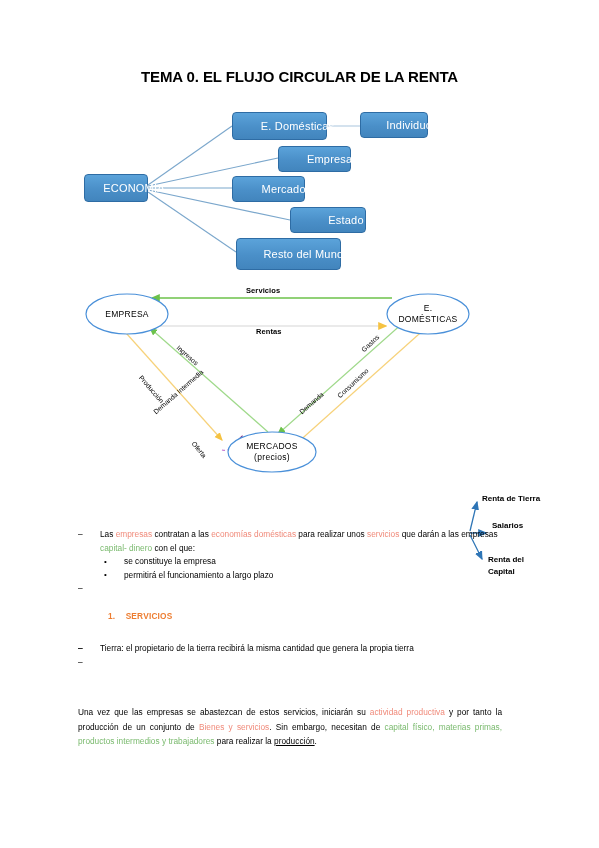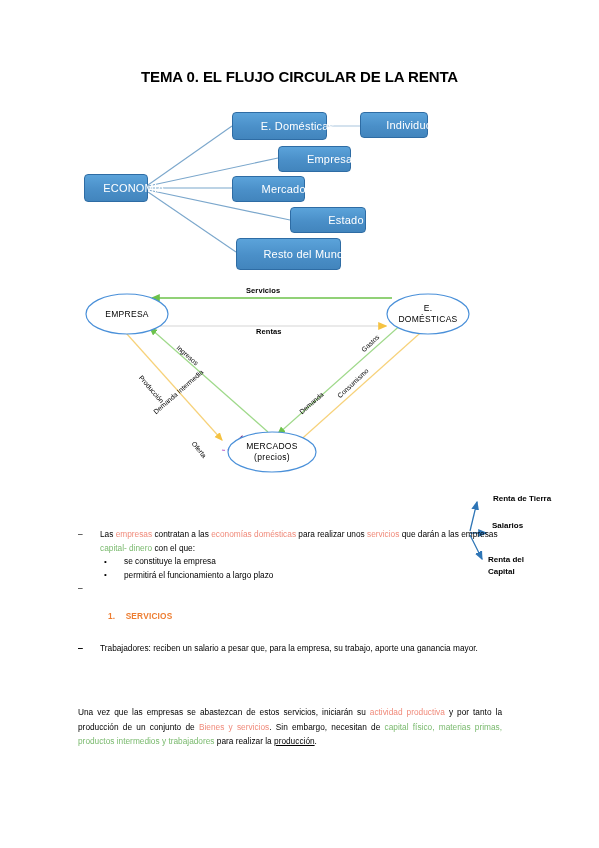--- a/index.html
+++ b/index.html
@@ -280,21 +280,21 @@
     <defs>
       <marker id="ab" markerWidth="7" markerHeight="7" refX="6" refY="3" orient="auto">
         <path d="M0,0 L7,3 L0,6 z" fill="#2e75b6"></path>
       </marker>
     </defs>
     <line x1="18" y1="36" x2="25" y2="7" stroke="#2e75b6" stroke-width="1.3" marker-end="url(#ab)"></line>
     <line x1="18" y1="38" x2="34" y2="38" stroke="#2e75b6" stroke-width="1.3" marker-end="url(#ab)"></line>
     <line x1="18" y1="40" x2="30" y2="64" stroke="#2e75b6" stroke-width="1.3" marker-end="url(#ab)"></line>
   </svg>
 
-  <div class="side-ann" style="left:482px; top:494px;margin-left:11px;">Renta de Tierra</div>
+  <div class="side-ann" style="left:482px; top:494px;">Renta de Tierra</div>
   <div class="side-ann" style="left:492px; top:521px;">Salarios</div>
   <div class="side-ann two-line" style="left:488px; top:554px;">Renta del Capital</div>
 
   <div class="body-text">
     <div class="li">
       <span class="dash">–</span>
       <span><span>Las </span><span class="red">empresas</span><span> contratan a las </span><span class="red">economías domésticas</span><span> para realizar unos </span><span class="red">servicios</span><span> que darán a las empresas </span><span class="green">capital- dinero</span><span> con el que:</span></span>
     </div>
     <div class="sub-li">
       <span class="bul">•</span>
@@ -313,24 +313,24 @@
     <span class="orange-h">1.</span>
     <span class="orange-h" style="margin-left:8px;">SERVICIOS</span>
   </div>
 
   <div class="block2">
     <div class="li">
       <span class="dash">–</span>
     </div>
     <div class="li">
       <span class="dash">–</span>
+      <span>Tierra: el propietario de la tierra recibirá la misma cantidad que genera la propia tierra</span>
     </div>
     <div class="li para">
       <span class="dash">–</span>
-      <span>Trabajadores: reciben un salario a pesar que, para la empresa, su trabajo, aporte una ganancia mayor.</span>
     </div>
   </div>
 
   <div class="block3">
     <span>Una vez que las empresas se abastezcan de estos servicios, iniciarán su </span><span class="red">actividad productiva</span><span> y por tanto la producción de un conjunto de </span><span class="red">Bienes y servicios</span><span>. Sin embargo, necesitan de </span><span class="green">capital físico, materias primas, productos intermedios y trabajadores</span><span> para realizar la </span><span class="u">producción</span><span>.</span>
   </div>
 
 </div>
 
 </body></html>

